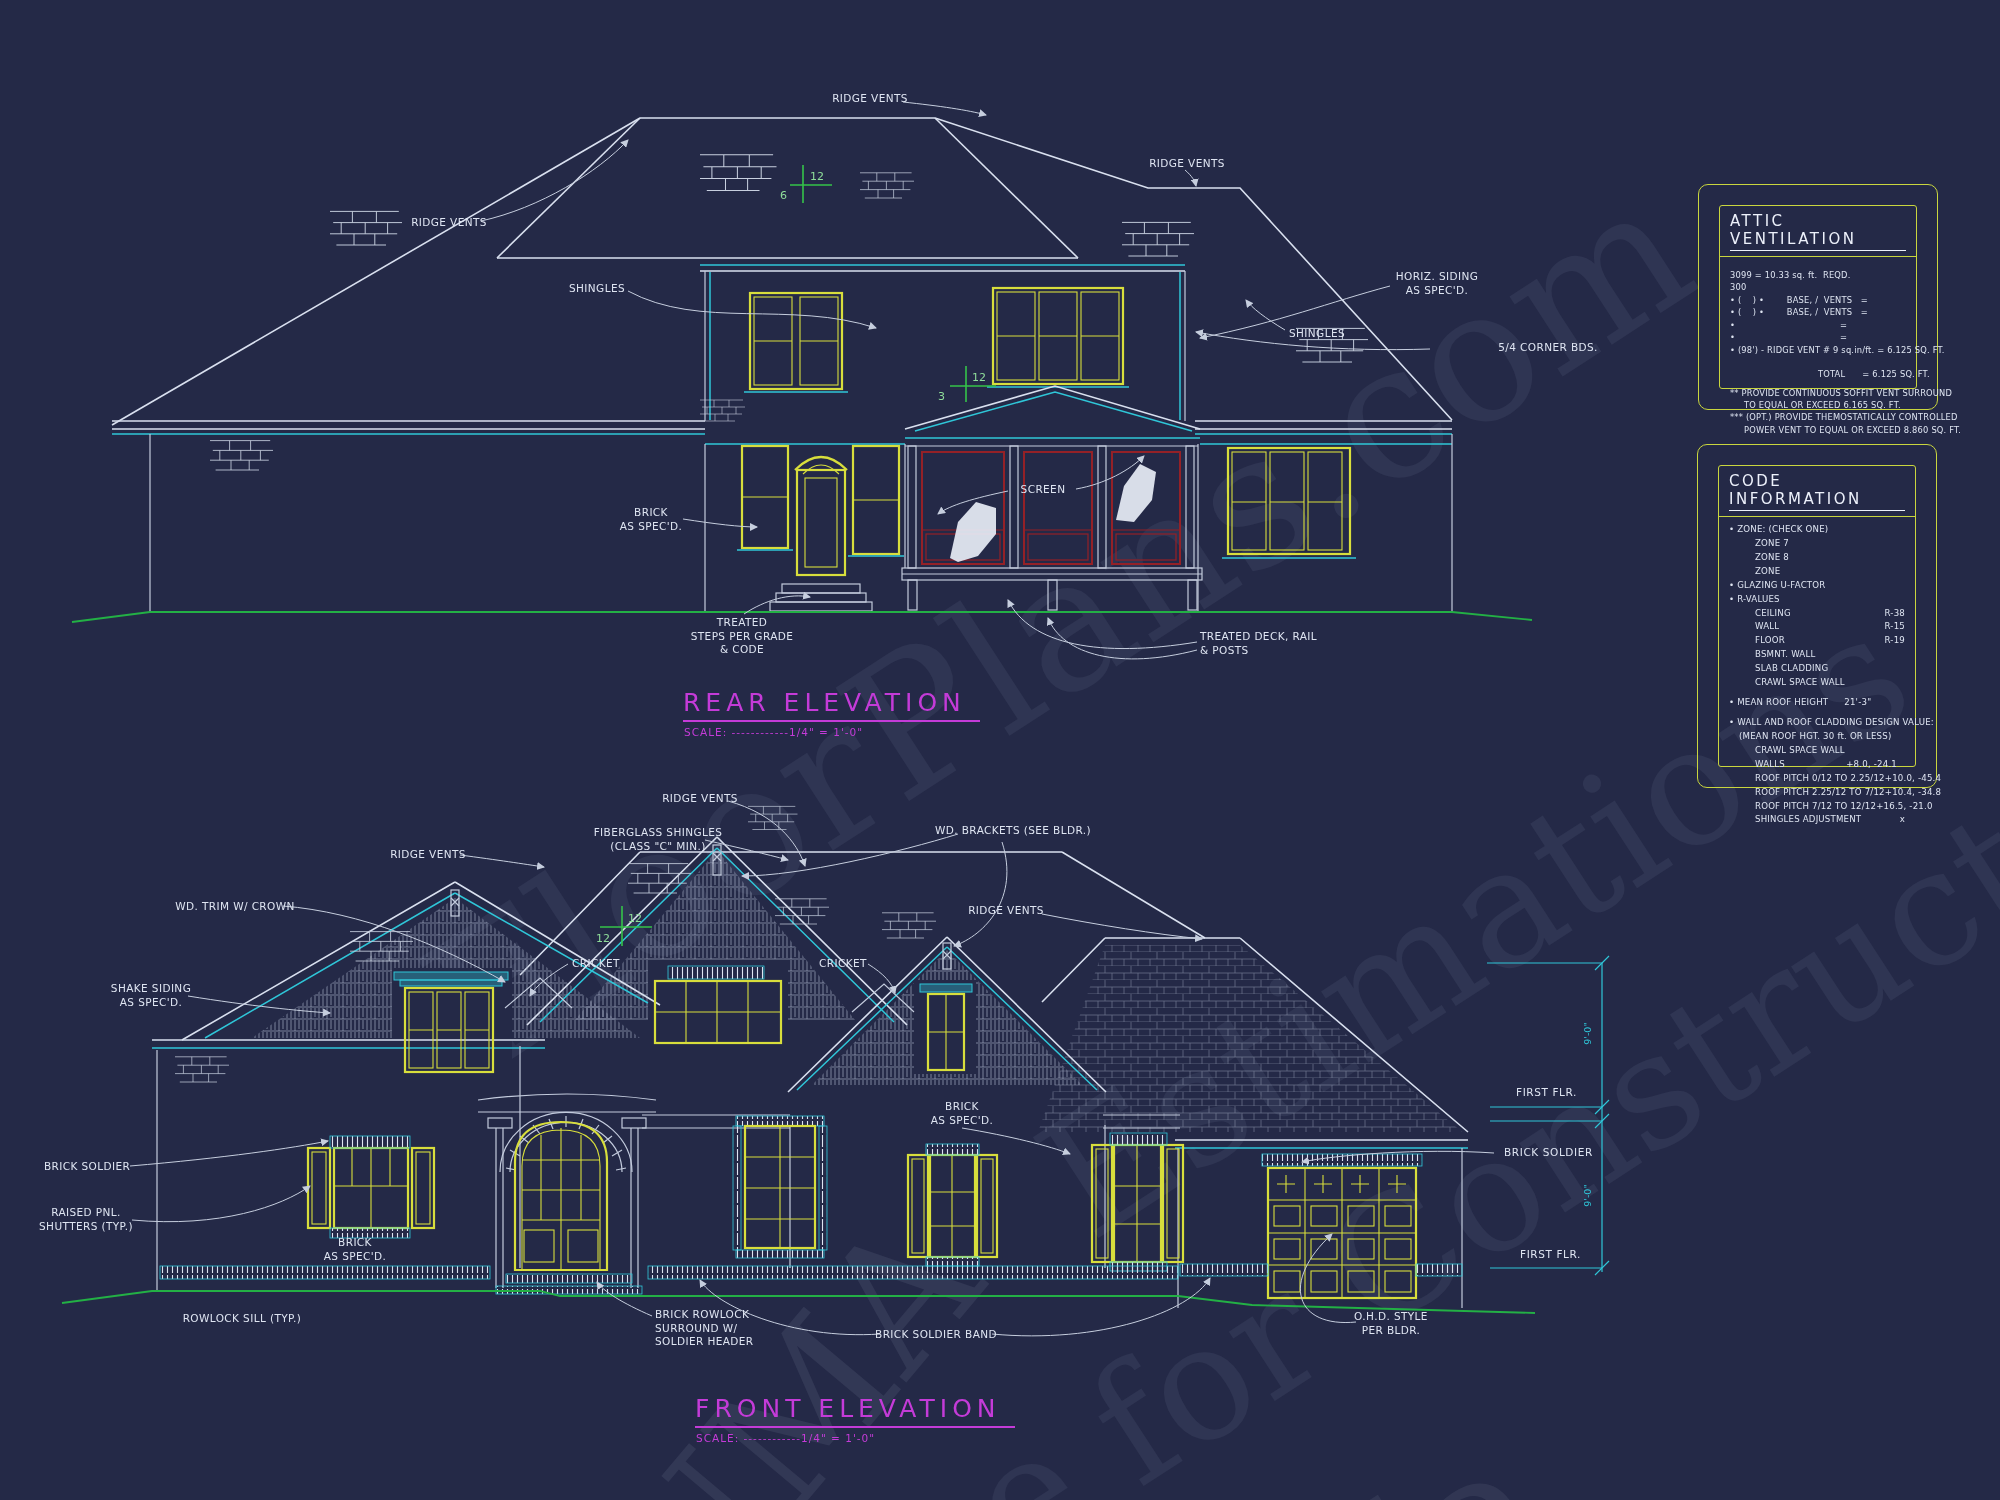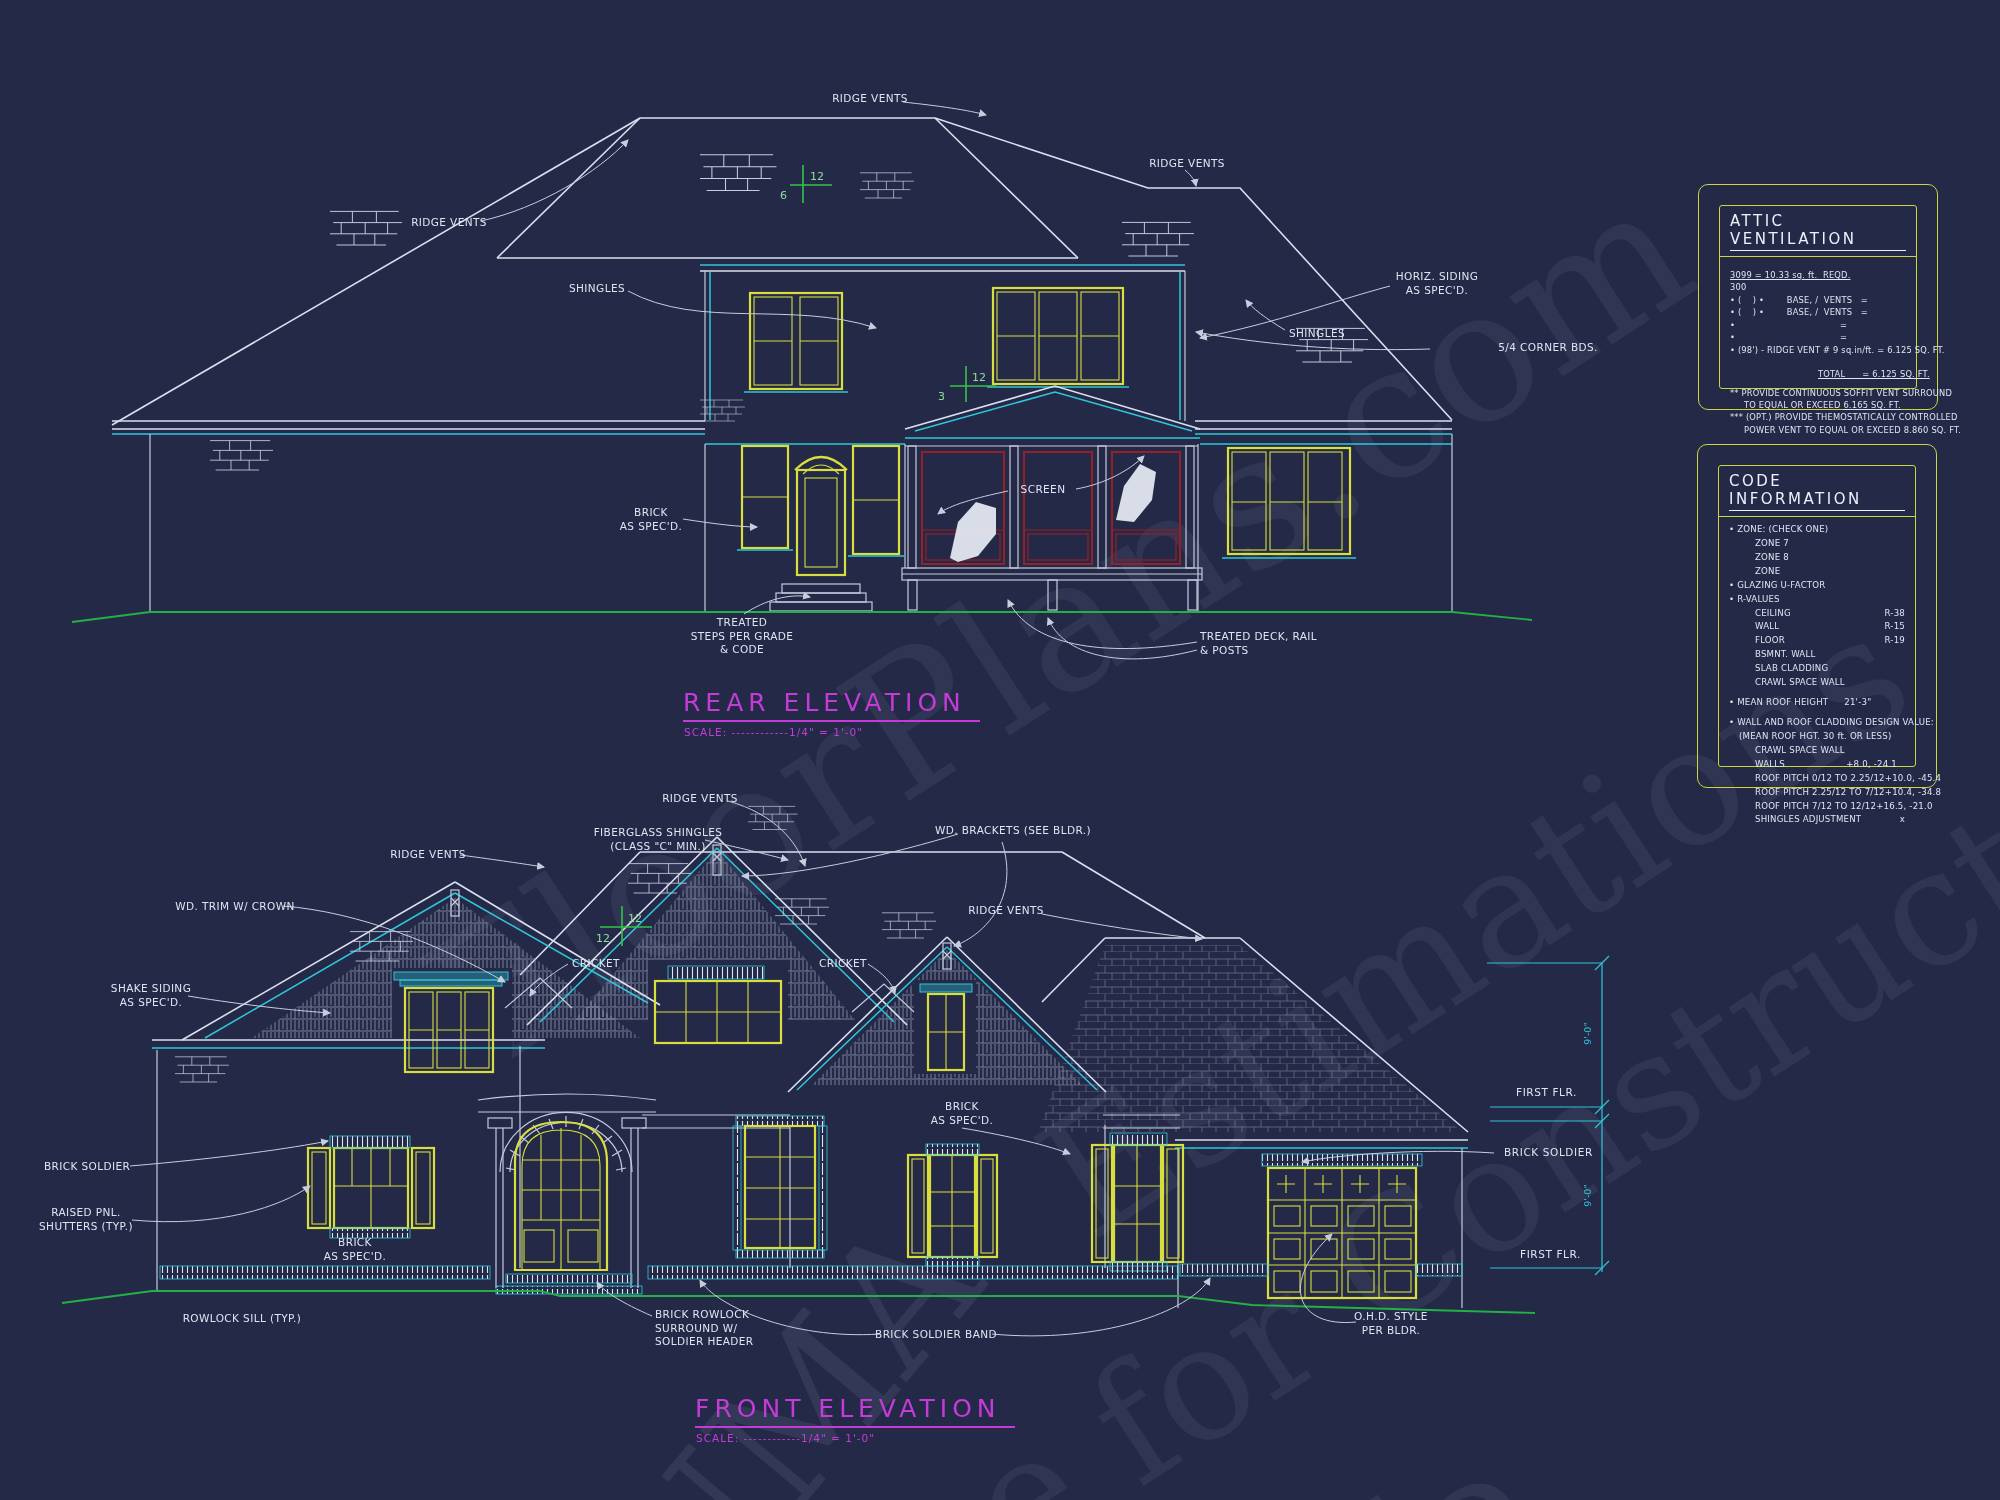--- a/index.html
+++ b/index.html
@@ -31,21 +31,21 @@
   .etitle{position:absolute;color:#c43bd8;font:25px "DejaVu Sans",sans-serif;letter-spacing:5px;
           border-bottom:2px solid #c43bd8;padding-bottom:3px;padding-right:14px;}
   .escale{position:absolute;color:#c43bd8;font:10.5px "DejaVu Sans",sans-serif;letter-spacing:1px;}
   
   .panel{position:absolute;border:1.6px solid #c9d63e;border-radius:10px;padding:20px;box-sizing:border-box;}
   .pinner{border:1.4px solid #c9d63e;border-radius:3px;height:100%;box-sizing:border-box;padding:6px 10px 6px;}
   .ptitle{color:#edf1fb;font:15px "DejaVu Sans",sans-serif;letter-spacing:2.5px;display:inline-block;
           border-bottom:1.6px solid #edf1fb;padding:0 8px 2px 0;}
   .prule{border:0;border-top:1.4px solid #c9d63e;margin:5px -10px 6px;}
   .pline{color:#dfe5f2;font:8.3px "DejaVu Sans",sans-serif;letter-spacing:.2px;line-height:1.5;white-space:pre;}
-  .u{text-decoration:underline;margin-top:12px;}
+  .u{margin-top:12px;}
   .tot{margin-left:88px;}
   .indent1{margin-left:14px;}
   .crow{display:flex;color:#dfe5f2;font:8.6px "DejaVu Sans",sans-serif;letter-spacing:.2px;line-height:1.62;white-space:pre;}
   .ci{padding-left:26px;}
   .ci2{padding-left:10px;}
   .vmid{margin-left:auto;}
   .vright{margin-left:auto;margin-right:8px;}
   .vinl{margin-left:16px;}
   .gap{margin-top:6px;}
   

